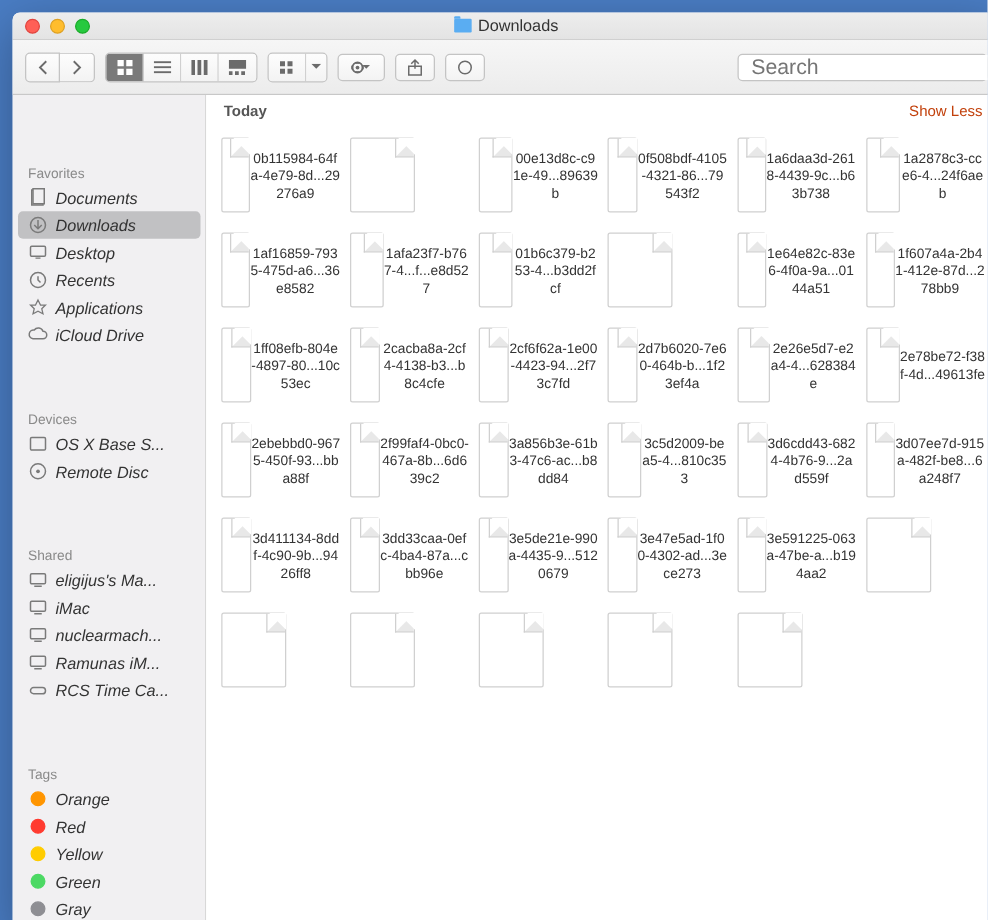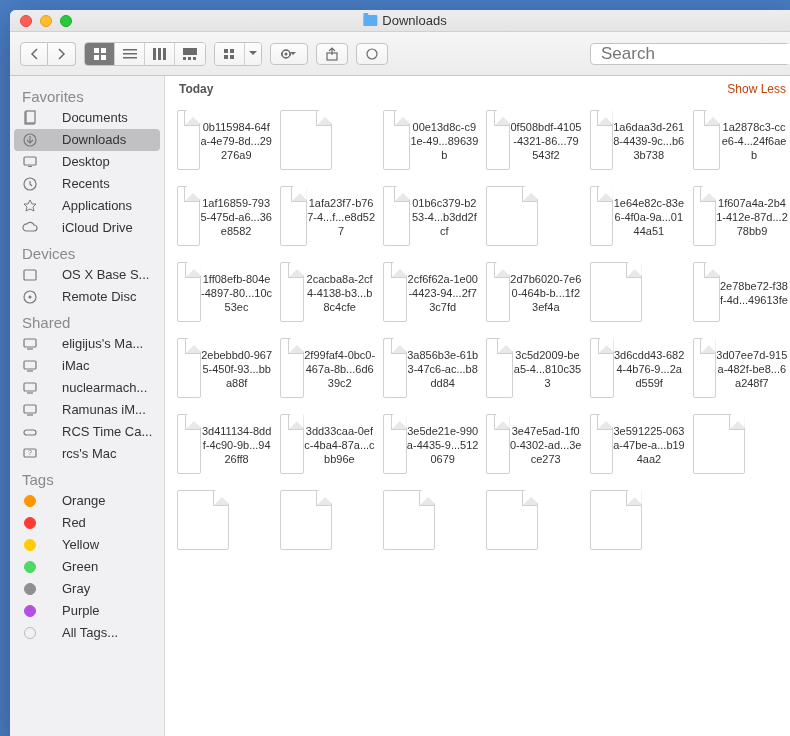--- a/index.html
+++ b/index.html
@@ -25,22 +25,22 @@
 .seg.active { background: #7a7a7a; }
 .seg.active svg { fill: #fff; }
 .seg svg { fill: #6b6b6b; }
 .tb-btn { height: 22px; padding: 0 8px; background: linear-gradient(#fdfdfd, #f3f3f3); border: 1px solid #c4c4c4; border-radius: 4px; display: flex; align-items: center; justify-content: center; }
 .tb-btn svg { fill: #6b6b6b; }
 .spacer { flex: 1; }
 .search { width: 200px; height: 22px; background: #fff; border: 1px solid #c4c4c4; border-radius: 4px; display: flex; align-items: center; padding: 0 6px; gap: 4px; }
 .search input { border: none; outline: none; font-size: 17px; flex: 1; color: #be185d; }
 .body { flex: 1; display: flex; overflow: hidden; }
 .sidebar { width: 155px; background: #f1f0f2; border-right: 1px solid #d8d8d8; overflow-y: auto; padding: 6px 0; }
-.sb-header { font-size: 15px; color: #8a8a8a; font-weight: 500; padding: 6px 12px 2px; }
-.sb-item { display: flex; align-items: flex-start; gap: 24px; padding: 3px 12px; font-size: 13px; color: #333; cursor: default; white-space: nowrap; overflow: hidden; text-overflow: ellipsis; }
+.sb-header { font-size: 11px; color: #8a8a8a; font-weight: 500; padding: 6px 12px 2px; margin-top: 45px; }
+.sb-item { display: flex; align-items: center; gap: 6px; padding: 3px 12px; font-size: 13px; color: #333; cursor: default; white-space: nowrap; overflow: hidden; text-overflow: ellipsis; font-style: italic; }
 .sb-item.selected { background: #c1c1c3; border-radius: 4px; margin: 0 4px; padding: 3px 8px; }
 .sb-icon { width: 16px; height: 16px; flex-shrink: 0; display: flex; align-items: center; justify-content: center; }
 .sb-icon svg { fill: #7a7a7a; }
 .sb-item.selected .sb-icon svg { fill: #555; }
 .tag-dot { width: 12px; height: 12px; border-radius: 50%; border: 1px solid #bbb; }
 .content { flex: 1; display: flex; flex-direction: column; background: #fff; }
 .section-head { display: flex; justify-content: space-between; padding: 6px 14px; font-size: 12px; font-weight: 600; color: #555; }
 .show-less { font-weight: 400; color: #c2410c; cursor: pointer; }
 .grid { flex: 1; display: grid; grid-template-columns: repeat(6, 1fr); gap: 4px 4px; padding: 4px 10px; overflow-y: auto; align-content: start; }
 .file-item { display: flex; flex-direction: row; align-items: center; text-align: center; padding: 4px 2px; }
@@ -268,29 +268,20 @@
           <span>Ramunas iM...</span>
         </div>
         <div class="sb-item">
           <span class="sb-icon" style="color: rgb(122, 122, 122);">
             <svg width="16" height="16" viewBox="0 0 16 16">
               <rect x="2" y="6" width="12" height="5" rx="2.5" fill="none" stroke="currentColor" stroke-width="1.2"></rect>
             </svg>
           </span>
           <span>RCS Time Ca...</span>
         </div>
-        <div class="sb-item">
-          <span class="sb-icon" style="color: rgb(122, 122, 122);">
-            <svg width="16" height="16" viewBox="0 0 16 16">
-              <rect x="2" y="3" width="12" height="8" rx="1" fill="none" stroke="currentColor" stroke-width="1.2"></rect>
-              <text x="8" y="9" font-size="7" text-anchor="middle" fill="currentColor">?</text>
-            </svg>
-          </span>
-          <span>rcs's Mac</span>
-        </div>
         <div class="sb-header">Tags</div>
         <div class="sb-item">
           <span class="sb-icon">
             <span class="tag-dot" style="background: rgb(255, 149, 0); border-color: rgb(255, 149, 0);"></span>
           </span>
           <span>Orange</span>
         </div>
         <div class="sb-item">
           <span class="sb-icon">
             <span class="tag-dot" style="background: rgb(255, 59, 48); border-color: rgb(255, 59, 48);"></span>
@@ -391,20 +382,21 @@
           <div class="file-item">
             <div class="file-icon"></div>
             <div class="file-name">2cf6f62a-1e00-4423-94...2f73c7fd</div>
           </div>
           <div class="file-item">
             <div class="file-icon"></div>
             <div class="file-name">2d7b6020-7e60-464b-b...1f23ef4a</div>
           </div>
           <div class="file-item">
             <div class="file-icon"></div>
+            <div class="file-name">2e26e5d7-e2a4-4...628384e</div>
           </div>
           <div class="file-item">
             <div class="file-icon"></div>
             <div class="file-name">2e78be72-f38f-4d...49613fe</div>
           </div>
           <div class="file-item">
             <div class="file-icon"></div>
             <div class="file-name">2ebebbd0-9675-450f-93...bba88f</div>
           </div>
           <div class="file-item">

